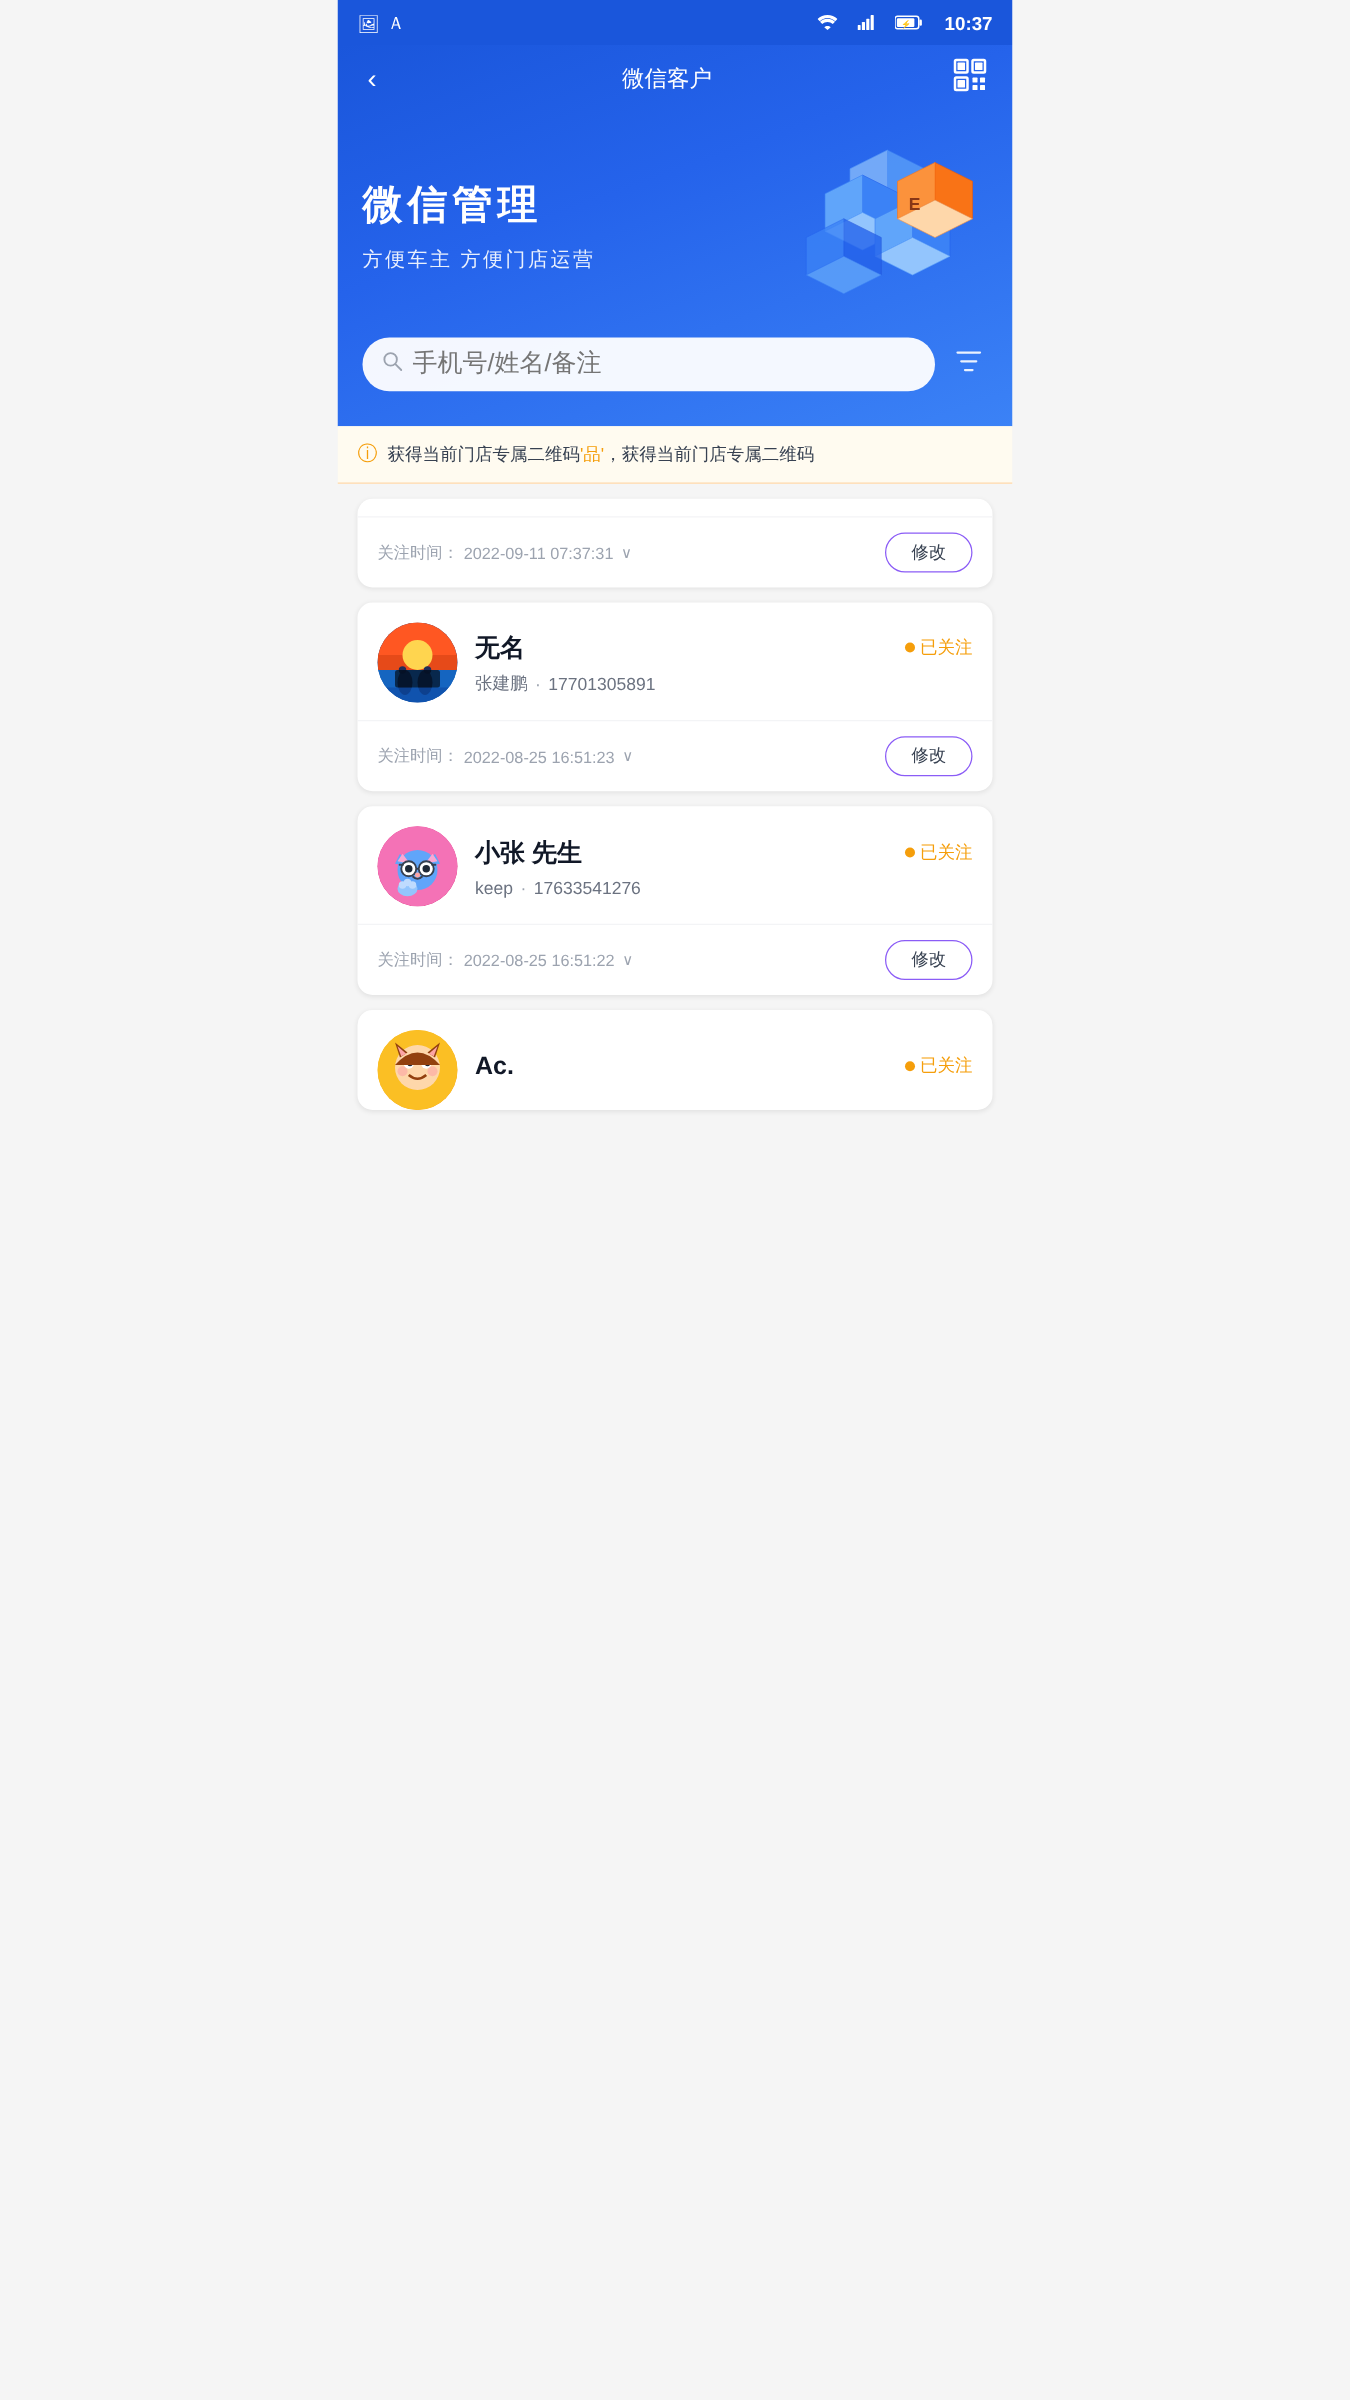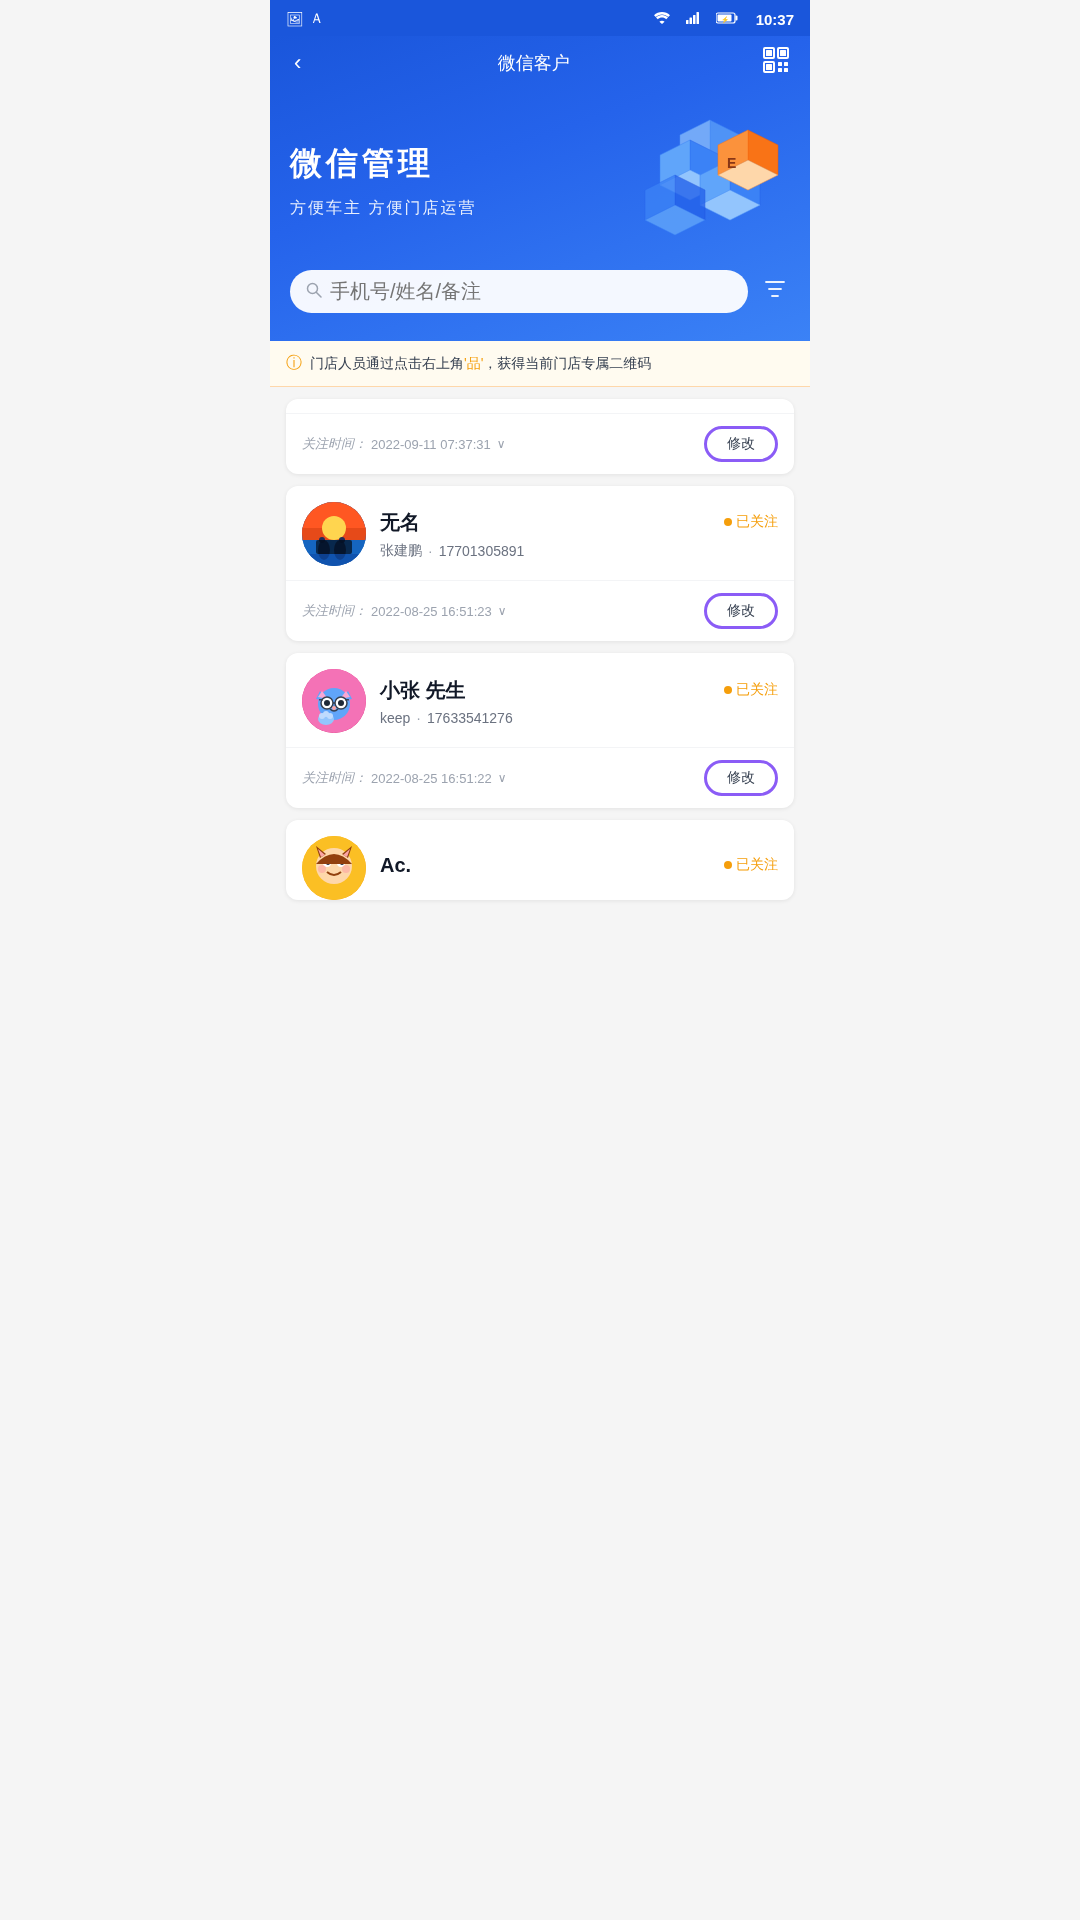--- a/index.html
+++ b/index.html
@@ -258,32 +258,31 @@
     }
     .follow-time {
       font-size: 13px;
       color: #9ca3af;
       display: flex;
       align-items: center;
       gap: 4px;
     }
     .time-label {
       color: #9ca3af;
-      font-style: italic;
     }
     .time-value {
       color: #9ca3af;
     }
     .chevron-down {
       color: #9ca3af;
       font-size: 12px;
       margin-left: 2px;
     }
     .edit-btn {
-      border: 3px solid #8b5cf6;
+      border: 1px solid #8b5cf6;
       background: white;
       border-radius: 20px;
       padding: 6px 20px;
       font-size: 14px;
       color: #374151;
       cursor: pointer;
     }
 
     
     .partial-card {
@@ -414,21 +413,21 @@
       <svg width="22" height="22" viewBox="0 0 22 22" fill="none" stroke="rgba(255,255,255,0.9)" stroke-width="1.8">
         <path d="M2 4h18M5 11h12M8 18h6" stroke-linecap="round"></path>
       </svg>
     </span>
   </div>
 </div>
 
 <div class="notice-bar">
   <span class="notice-icon">ⓘ</span>
   <span>
-    <span>门店人员通过点击右上角</span><span class="notice-highlight">'品'</span><span>，获得当前门店专属二维码</span>
+    <span>获得当前门店专属二维码</span><span class="notice-highlight">'品'</span><span>，获得当前门店专属二维码</span>
   </span>
 </div>
 
 <div class="content">
 
   <div class="partial-card customer-card">
     <div class="partial-footer card-footer">
       <div class="follow-time">
         <span class="time-label">关注时间：</span>
         <span class="time-value">2022-09-11 07:37:31</span>

